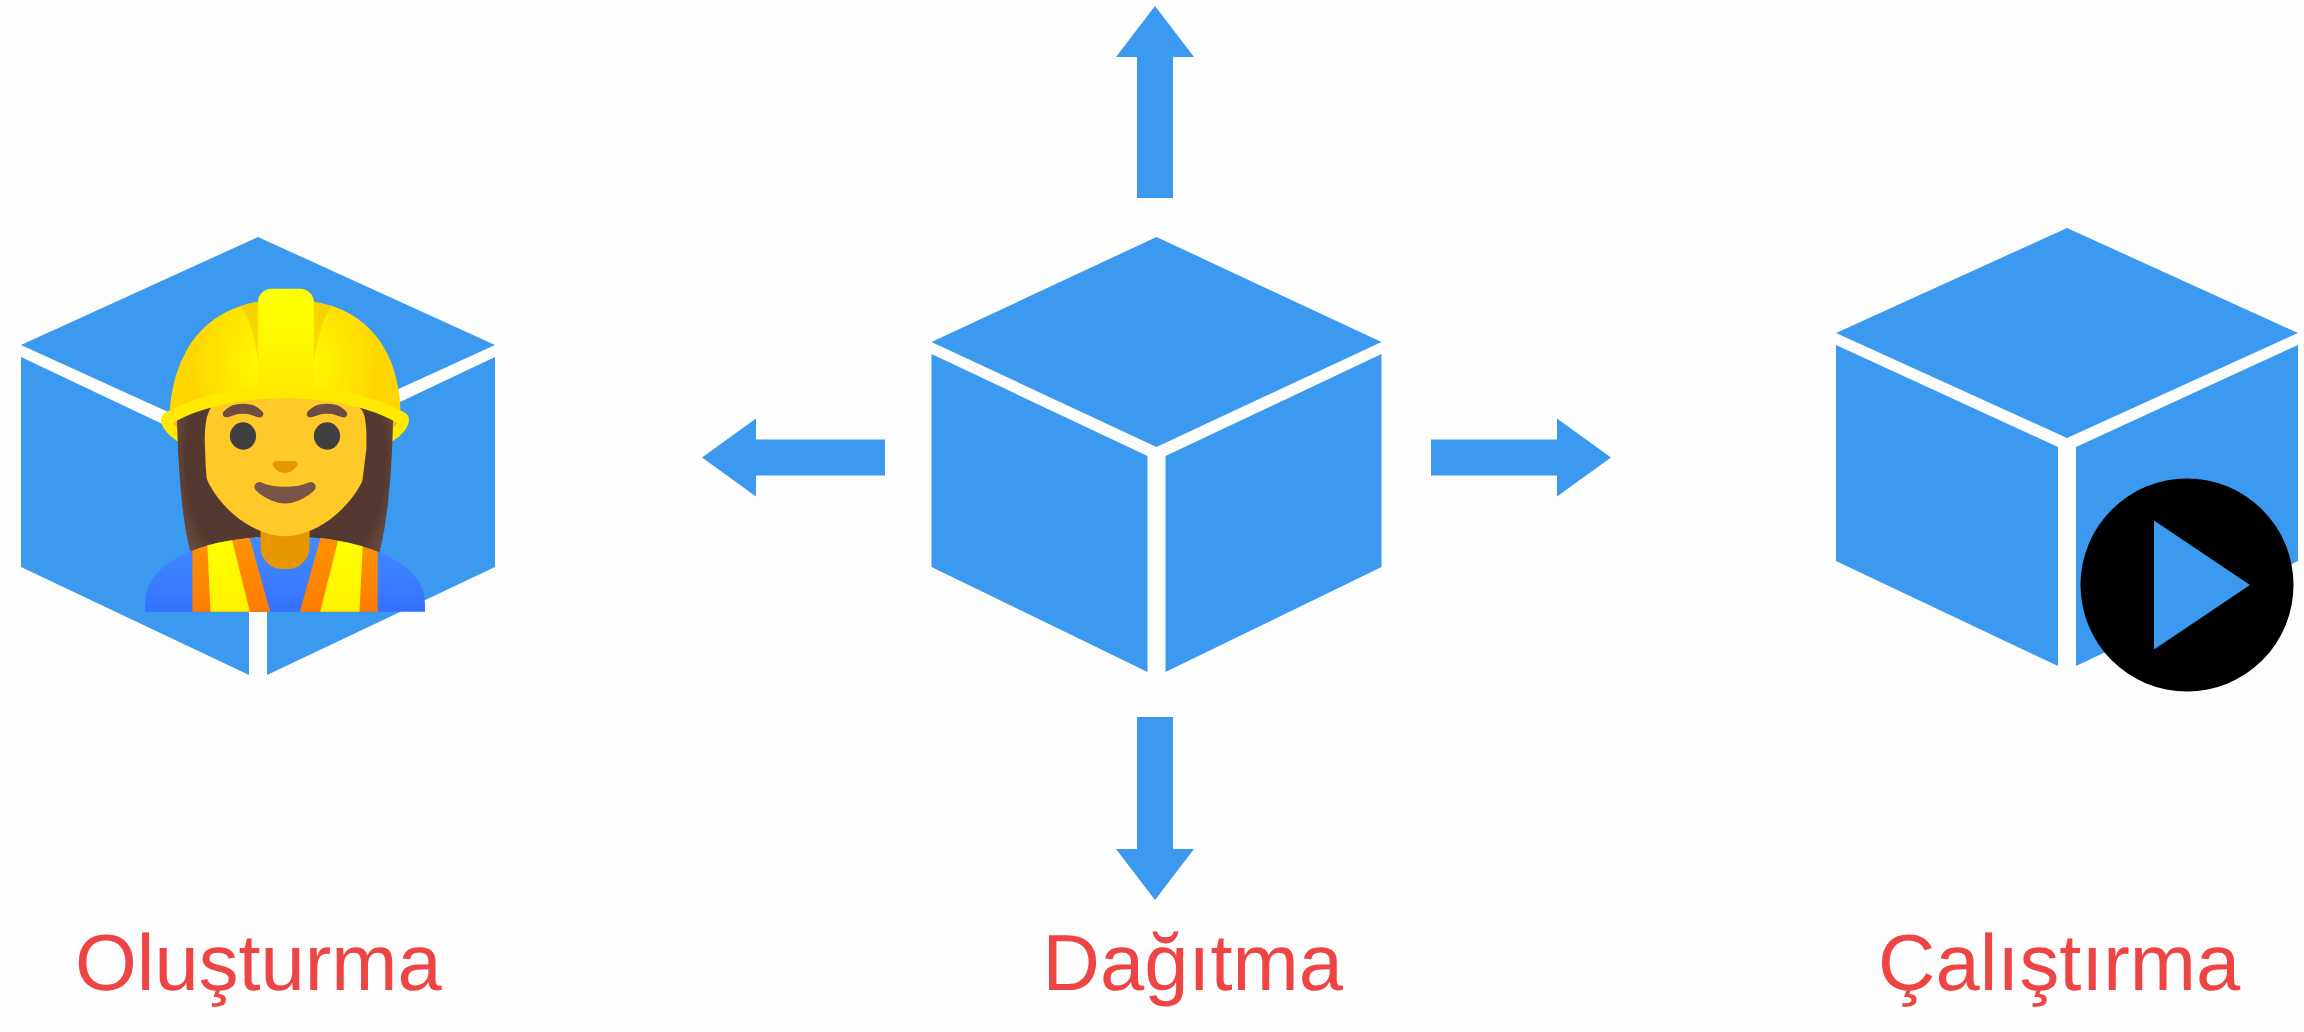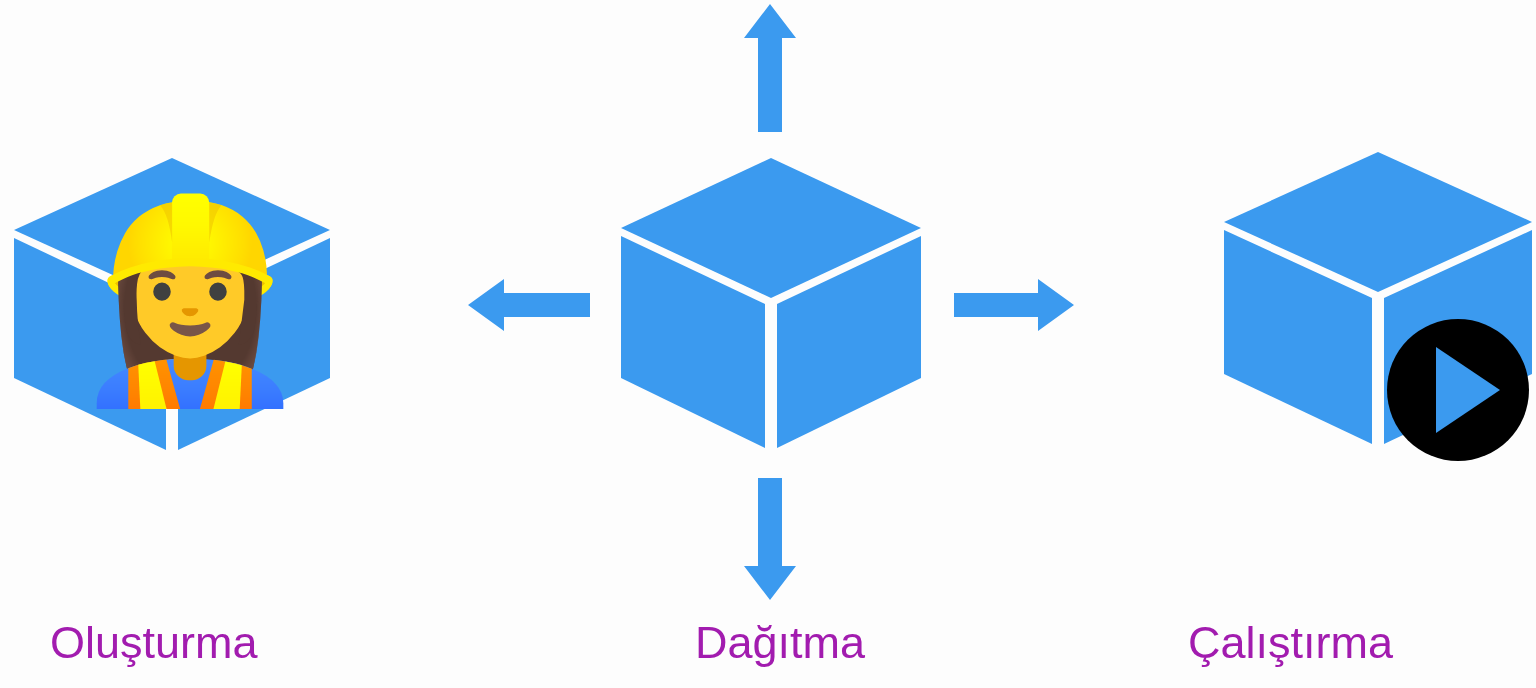--- a/index.html
+++ b/index.html
@@ -43,31 +43,31 @@
   .labels {
     position: absolute;
     left: 0;
     top: 612px;
     width: 1536px;
     height: 76px;
   }
   .label {
     position: absolute;
     top: 0;
-    color: #a21caf;
+    color: #ef4444;
     font-family: "Liberation Sans", sans-serif;
-    font-size: 45px;
+    font-size: 53px;
     font-weight: 400;
     letter-spacing: 0px;
     white-space: nowrap;
     line-height: 62px;
   }
   .label-build   { left: 50px; }
   .label-ship    { left: 668px; margin-left: 27px; }
-  .label-run     { left: 1188px; text-align: right; }
+  .label-run     { left: 1252px; text-align: right; }
 </style>
 </head>
 <body>
 
 <div class="stage">
 
   <svg class="stage-svg" viewBox="0 0 1536 688" xmlns="http://www.w3.org/2000/svg">
 
     <g>
 

